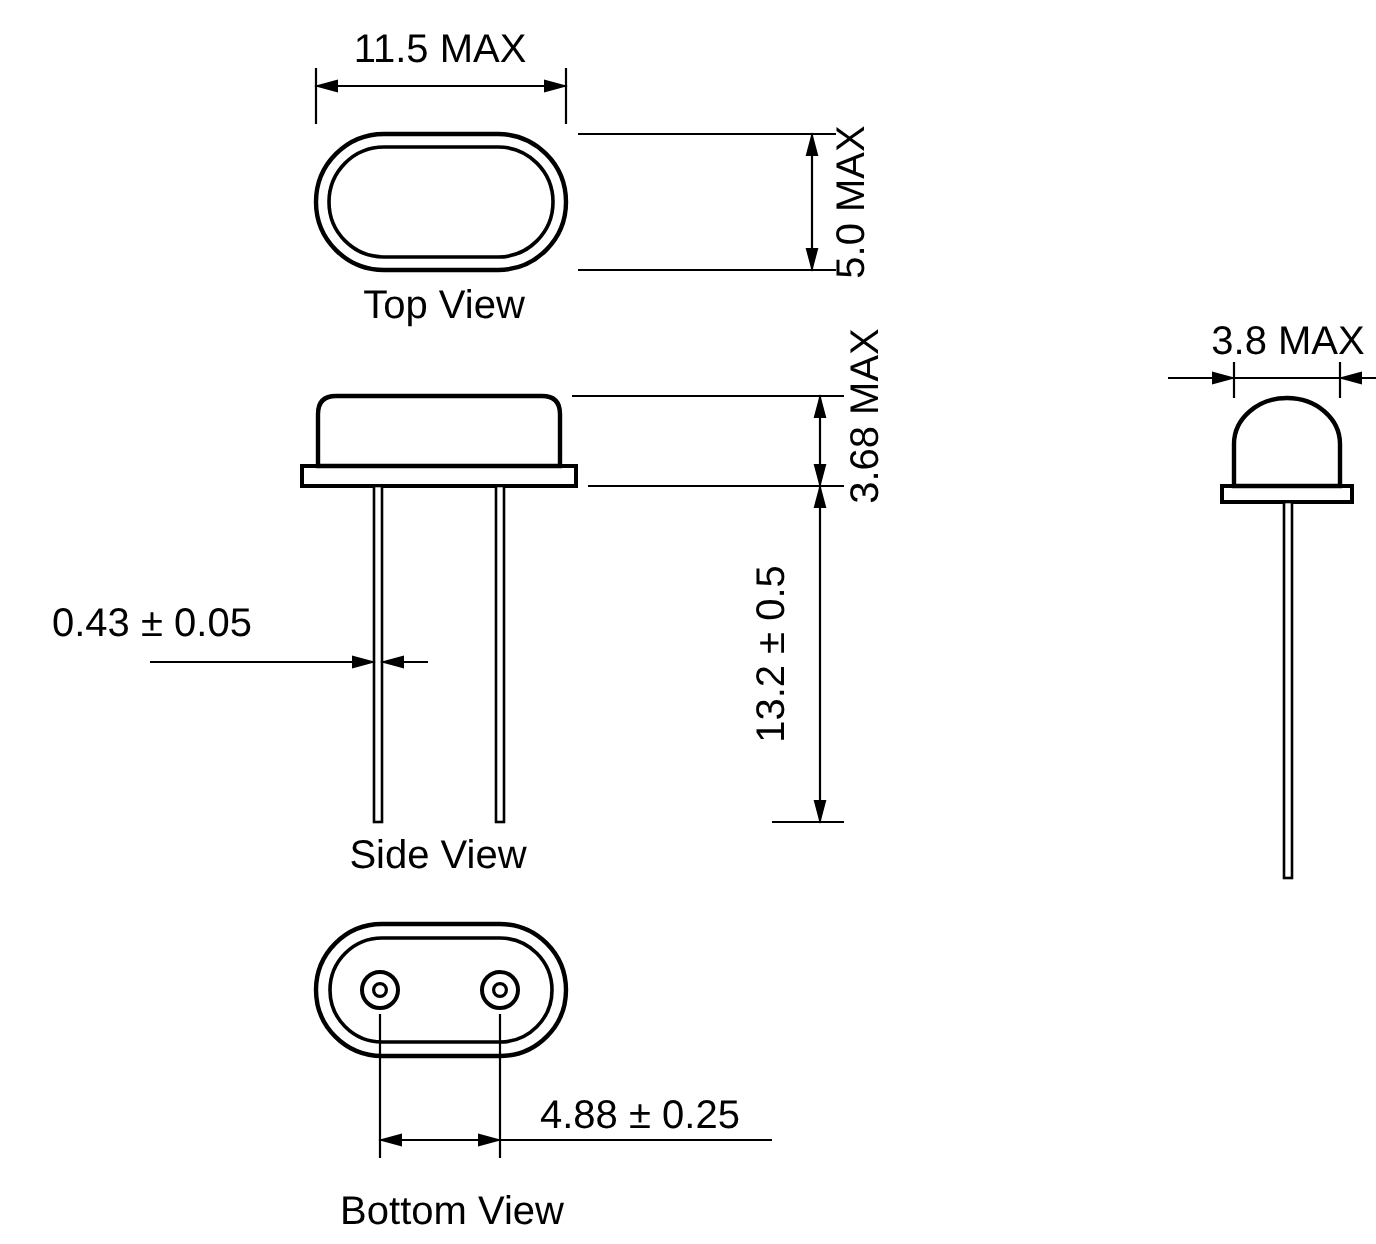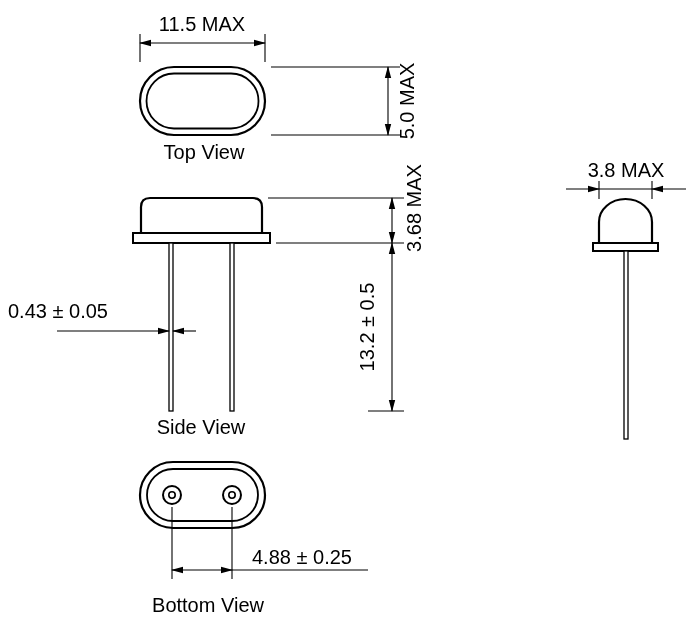--- a/index.html
+++ b/index.html
@@ -6,20 +6,21 @@
   html, body { background: #ffffff; }
   body {
     width: 688px; height: 622px;
     font-family: "Liberation Sans", sans-serif;
   }
   .canvas {
     position: relative;
     width: 688px; height: 622px;
     background: #ffffff;
     overflow: hidden;
+    padding-left: 18px;
   }
   svg { display: block; }
   svg text {
     font-family: "Liberation Sans", sans-serif;
     font-size: 20px;
     fill: #000000;
   }
   .outline { fill: none; stroke: #000000; stroke-width: 2.2; }
   .outline-thin { fill: none; stroke: #000000; stroke-width: 1.8; }
   .flange { fill: none; stroke: #000000; stroke-width: 2; }

